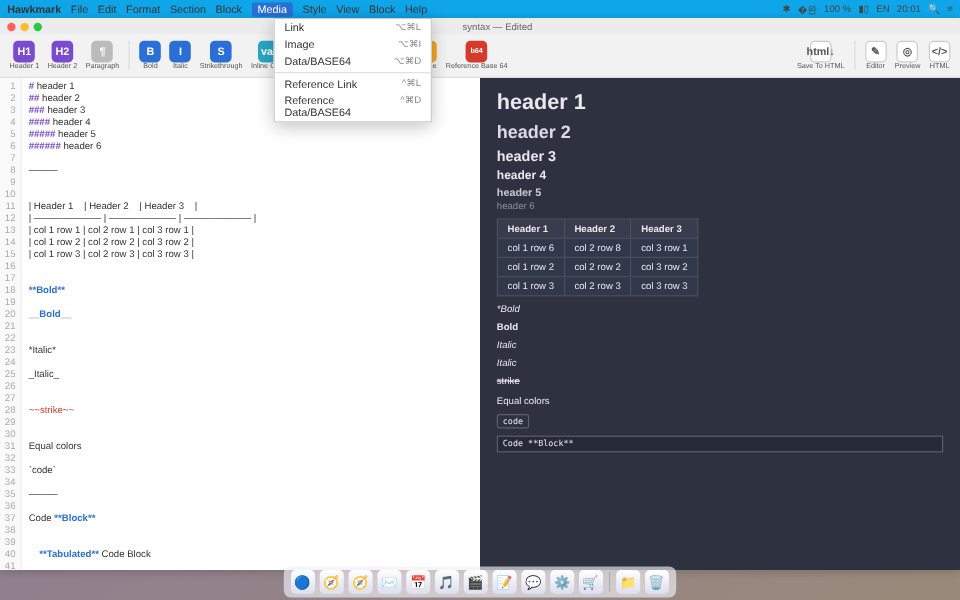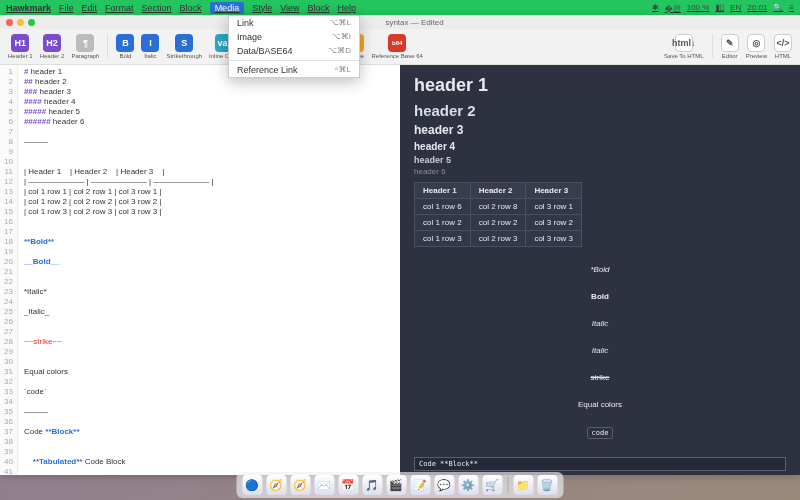--- a/index.html
+++ b/index.html
@@ -1,18 +1,18 @@
 <!DOCTYPE html>
 <html><head>
 <meta charset="utf-8">
 <style>
 * { margin: 0; padding: 0; box-sizing: border-box; font-family: -apple-system, "Helvetica Neue", Arial, sans-serif; }
 body { width: 800px; height: 500px; overflow: hidden; background: linear-gradient(135deg,#8a7a9a,#9a8a7a); position: relative; }
 
-.menubar { height: 15px; background: #22c55e; display: flex; align-items: center; font-size: 9px; color: #333; padding: 0 6px; text-decoration: underline; }
+.menubar { height: 15px; background: #0ea5e9; display: flex; align-items: center; font-size: 9px; color: #333; padding: 0 6px; }
 .menubar .app-name { font-weight: 600; margin-right: 8px; }
 .menubar .menu-item { margin-right: 8px; cursor: default; }
 .menubar .menu-item.active { background: #2a6fd6; color: #fff; padding: 1px 5px; border-radius: 2px; }
 .menubar .spacer { flex: 1; }
 .menubar .status-item { margin-left: 6px; font-size: 8px; color: #444; }
 
 .window { position: absolute; top: 15px; left: 0; right: 0; height: 460px; background: #fff; display: flex; flex-direction: column; box-shadow: 0 2px 8px rgba(0,0,0,.2); }
 
 .titlebar { height: 14px; background: #ececec; display: flex; align-items: center; padding: 0 6px; font-size: 8px; color: #666; }
 .traffic { display: flex; gap: 4px; }
@@ -48,21 +48,21 @@
 .preview h1 { font-size: 18px; font-weight: 700; margin: 2px 0 6px; }
 .preview h2 { font-size: 15px; font-weight: 600; margin: 4px 0; color:#dadce4; }
 .preview h3 { font-size: 12px; font-weight: 700; margin: 4px 0; }
 .preview h4 { font-size: 10px; font-weight: 600; margin: 3px 0; }
 .preview h5 { font-size: 9px; font-weight: 600; margin: 2px 0; color:#c8cad4; }
 .preview h6 { font-size: 8px; font-weight: 400; margin: 2px 0 6px; color:#8a8d99; }
 .preview table { border-collapse: collapse; margin: 4px 0; }
 .preview th, .preview td { border: 1px solid #4a4e5e; padding: 3px 8px; font-size: 8px; text-align: left; }
 .preview th { background: #383c4c; font-weight: 600; }
 .preview td { background: #33374a; }
-.preview .txt { margin: 18px 0; font-size: 8px; text-align: center; }
+.preview .txt { margin: 6px 0; font-size: 8px; }
 .preview .italic { font-style: italic; }
 .preview .strike { text-decoration: line-through; }
 .codebox { border: 1px solid #5a5e6e; border-radius: 2px; padding: 1px 4px; display: inline-block; font-family: Menlo, monospace; font-size: 7px; }
 .codeblock { border: 1px solid #5a5e6e; background: #262a38; padding: 2px 4px; font-family: Menlo, monospace; font-size: 7px; margin-top: 3px; }
 
 .dropdown { position: absolute; top: 15px; left: 228px; width: 132px; background: #fff; border: 1px solid #ccc; box-shadow: 0 4px 14px rgba(0,0,0,.25); font-size: 9px; z-index: 100; }
 .dropdown .dd-item { display: flex; justify-content: space-between; padding: 2px 8px; color: #333; cursor: default; }
 .dropdown .dd-item .sc { color: #888; font-size: 8px; }
 .dropdown .dd-sep { height: 1px; background: #e2e2e2; margin: 2px 0; }
 
@@ -232,20 +232,24 @@
       <span class="sc">⌥⌘I</span>
     </div>
     <div class="dd-item">
       <span>Data/BASE64</span>
       <span class="sc">⌥⌘D</span>
     </div>
     <div class="dd-sep"></div>
     <div class="dd-item">
       <span>Reference Link</span>
       <span class="sc">^⌘L</span>
+    </div>
+    <div class="dd-item">
+      <span>Reference Data/BASE64</span>
+      <span class="sc">^⌘D</span>
     </div>
   </div>
 
 <div class="dock" id="dock">
     <div class="app" style="background: linear-gradient(rgb(255, 255, 255), rgb(221, 221, 238));">🔵</div>
     <div class="app" style="background: linear-gradient(rgb(255, 255, 255), rgb(221, 221, 238));">🧭</div>
     <div class="app" style="background: linear-gradient(rgb(255, 255, 255), rgb(221, 221, 238));">🧭</div>
     <div class="app" style="background: linear-gradient(rgb(255, 255, 255), rgb(221, 221, 238));">✉️</div>
     <div class="app" style="background: linear-gradient(rgb(255, 255, 255), rgb(221, 221, 238));">📅</div>
     <div class="app" style="background: linear-gradient(rgb(255, 255, 255), rgb(221, 221, 238));">🎵</div>

